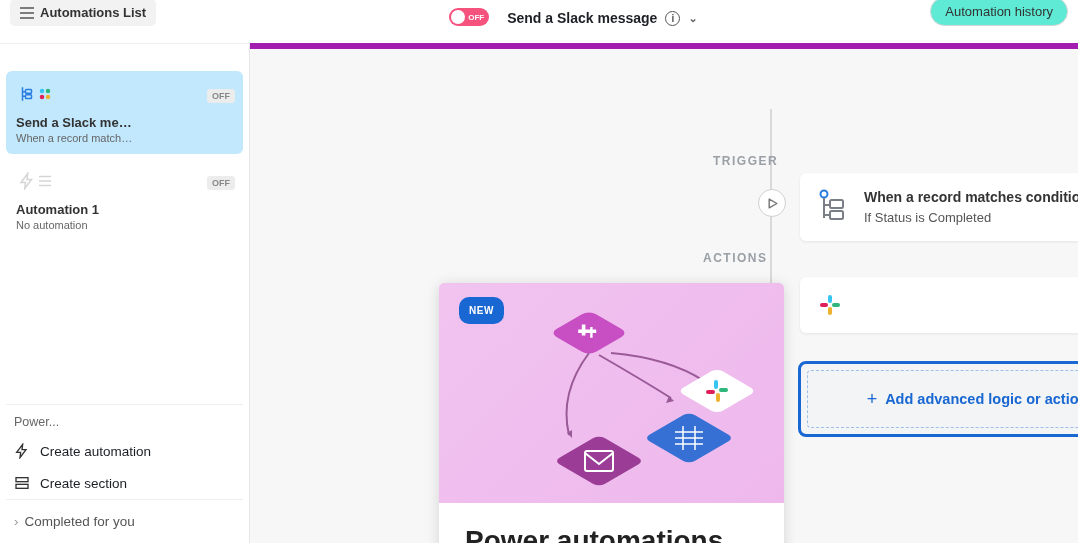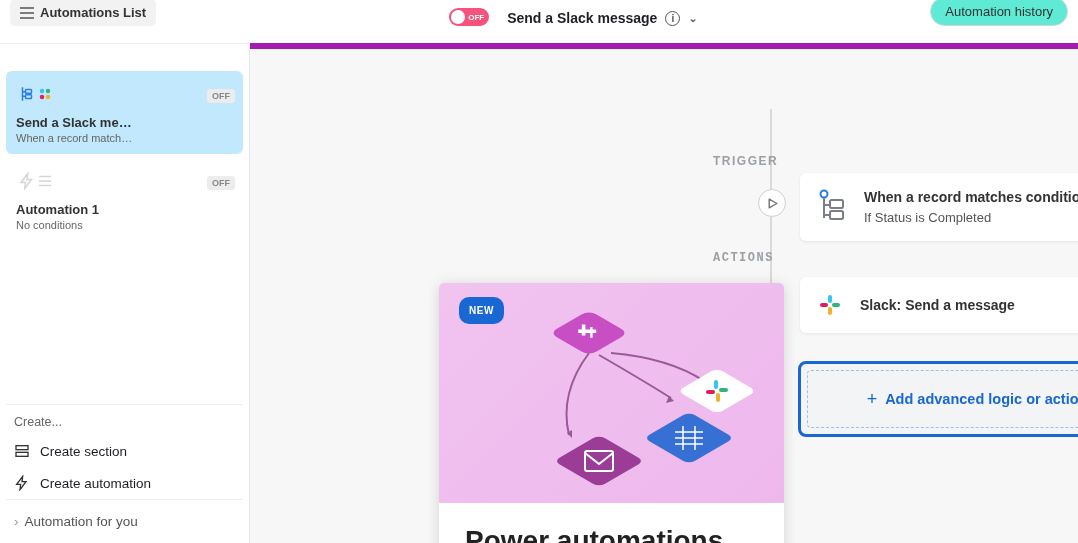--- a/index.html
+++ b/index.html
@@ -98,56 +98,56 @@
       <div class="card-icons" style="opacity:.35">
         <svg class="ic" viewBox="0 0 24 24">
             <path fill="none" stroke="#888" stroke-width="2" d="M13 2 4 14h6l-1 8 9-12h-6z"></path>
           </svg>
         <svg class="ic" viewBox="0 0 24 24">
             <path stroke="#888" stroke-width="2" d="M4 6h16M4 12h16M4 18h16"></path>
           </svg>
       </div>
       <div>
         <div class="card-title">Automation 1</div>
-        <div class="card-sub">No conditions</div>
+        <div class="card-sub">No automation</div>
       </div>
       <span class="badge-off">OFF</span>
     </div>
 
     <div class="sidebar-bottom">
-      <div class="create-hdr">Create...</div>
+      <div class="create-hdr">Power...</div>
+      <div class="create-item">
+        <svg width="16" height="16" viewBox="0 0 24 24">
+            <path fill="none" stroke="#333" stroke-width="2" d="M13 2 4 14h6l-1 8 9-12h-6z"></path>
+          </svg>
+        <span>Create automation</span>
+      </div>
       <div class="create-item">
         <svg width="16" height="16" viewBox="0 0 24 24">
             <rect x="3" y="4" width="18" height="6" fill="none" stroke="#333" stroke-width="2"></rect>
             <rect x="3" y="14" width="18" height="6" fill="none" stroke="#333" stroke-width="2"></rect>
           </svg>
         <span>Create section</span>
       </div>
-      <div class="create-item">
-        <svg width="16" height="16" viewBox="0 0 24 24">
-            <path fill="none" stroke="#333" stroke-width="2" d="M13 2 4 14h6l-1 8 9-12h-6z"></path>
-          </svg>
-        <span>Create automation</span>
-      </div>
       <div class="suggested">
         <span style="color:#999">›</span>
-        <span>Automation for you</span>
+        <span>Completed for you</span>
       </div>
     </div>
   </div>
 
   <div class="canvas">
     <div class="flow-line"></div>
     <div class="section-label" style="left:463px; top:105px;">TRIGGER</div>
     <div class="play-circle">
       <svg width="11" height="11" viewBox="0 0 10 10">
           <path d="M2 1v8l7-4z" fill="none" stroke="#777" stroke-width="1.3" stroke-linejoin="round"></path>
         </svg>
     </div>
-    <div class="section-label" style="left:463px; top:202px;font-family:Liberation Mono, monospace;">ACTIONS</div>
+    <div class="section-label" style="left:453px; top:202px;">ACTIONS</div>
 
     <div class="trigger-card">
       <svg width="28" height="34" viewBox="0 0 28 34">
           <circle cx="6" cy="5" r="3.5" fill="none" stroke="#2a7de1" stroke-width="2"></circle>
           <path d="M6 9v20" stroke="#7a7f87" stroke-width="2"></path>
           <path d="M6 16h6M6 26h6" stroke="#7a7f87" stroke-width="2"></path>
           <rect x="12" y="11" width="13" height="8" rx="1.5" fill="none" stroke="#7a7f87" stroke-width="2"></rect>
           <rect x="12" y="22" width="13" height="8" rx="1.5" fill="none" stroke="#7a7f87" stroke-width="2"></rect>
         </svg>
       <div>
@@ -156,21 +156,20 @@
       </div>
     </div>
 
     <div class="action-card">
       <svg class="slack-dots" viewBox="0 0 24 24">
         <rect x="10" y="2" width="4" height="8" rx="2" fill="#36C5F0"></rect>
         <rect x="14" y="10" width="8" height="4" rx="2" fill="#2EB67D"></rect>
         <rect x="10" y="14" width="4" height="8" rx="2" fill="#ECB22E"></rect>
         <rect x="2" y="10" width="8" height="4" rx="2" fill="#E01E5A"></rect>
       </svg>
-      <div class="tc-title">Slack: Send a message</div>
     </div>
 
     <div class="add-box">
       <div class="add-box-inner"></div>
       <span style="font-size:18px; font-weight:400;">+</span>
       <span>Add advanced logic or action</span>
     </div>
 
     <div class="promo">
       <div class="promo-img">

